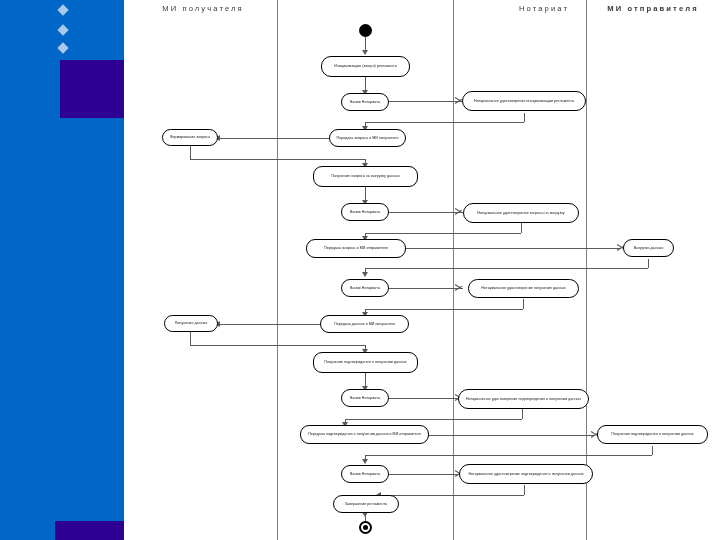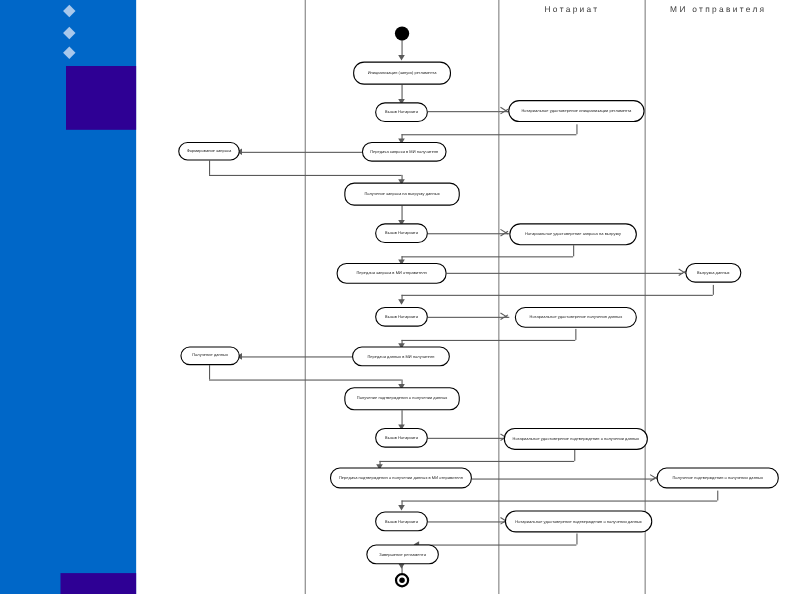--- a/index.html
+++ b/index.html
@@ -75,22 +75,23 @@
     <div class="side-block"></div>
     <div class="side-block2"></div>
   </div>
 
   <div class="canvas"></div>
 
   <div class="lane-sep" style="left:277px;height:540px;"></div>
   <div class="lane-sep" style="left:453px;height:540px;"></div>
   <div class="lane-sep" style="left:586px;height:540px;"></div>
 
-  <div class="lane-head" style="left:455px;width:130px;">Нотариат</div>
-  <div class="lane-head" style="left:588px;width:130px;">МИ отправителя</div>
+  <div class="lane-head" style="left:130px;width:146px;">МИ получателя</div>
+  <div class="lane-head" style="left:479px;width:130px;">Нотариат</div>
+  <div class="lane-head" style="left:588px;width:130px;font-weight:bold;">МИ отправителя</div>
 
   <div class="ctrl" style="left:359px;top:24px;"></div>
   <div class="ctrl final" style="left:359px;top:521px;"></div>
 
   <div class="ln v" style="left:365px;top:37px;height:15px;"></div>
   <div class="arw down" style="left:362px;top:50px;"></div>
 
   <div class="ln v" style="left:365px;top:77px;height:16px;"></div>
   <div class="arw down" style="left:362px;top:90px;"></div>
 

